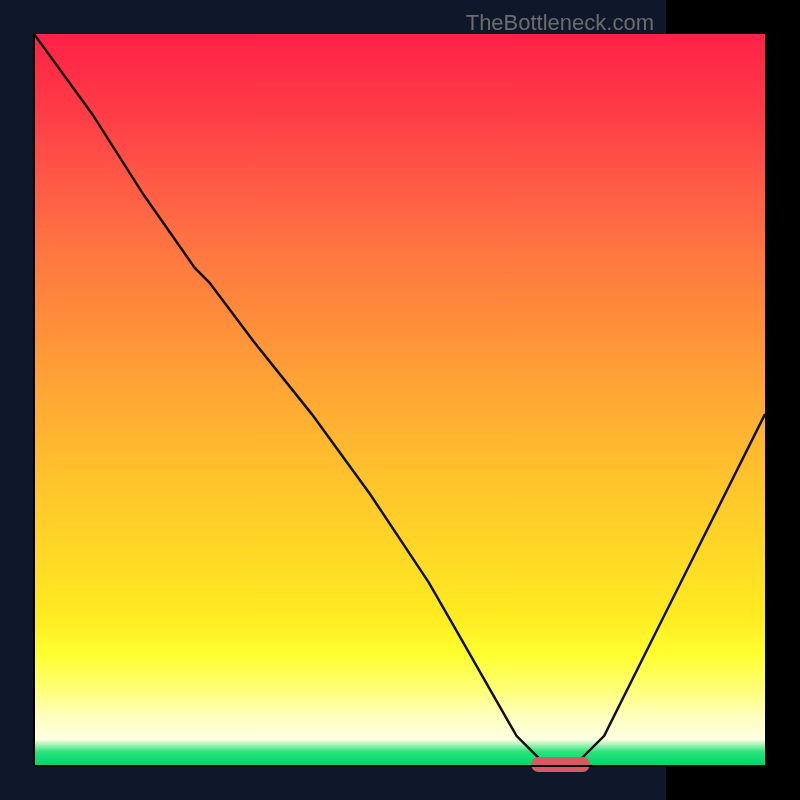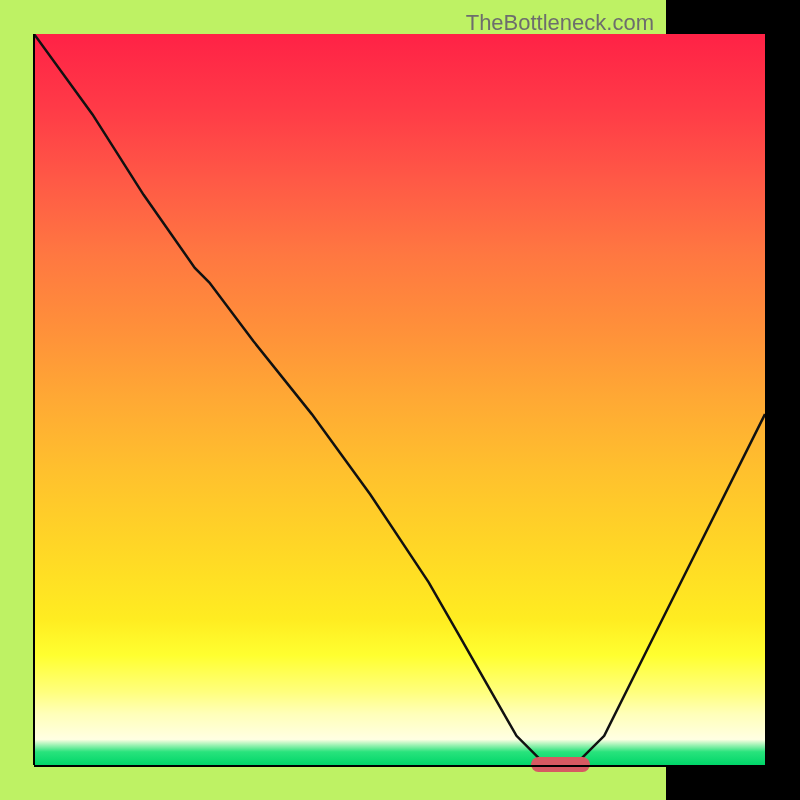--- a/index.html
+++ b/index.html
@@ -7,21 +7,21 @@
     padding: 0;
     width: 800px;
     height: 800px;
     background: #000000;
     overflow: hidden;
   }
   .outer {
     position: relative;
     width: 666px;
     height: 800px;
-    background: #bef264;
+    background: #0f172a;
   }
   .plot-area {
     position: absolute;
     left: 34px;
     top: 34px;
     width: 731px;
     height: 731px;
     background: linear-gradient(to bottom,
       #ff2246 0%,
       #ff3a47 10%,

